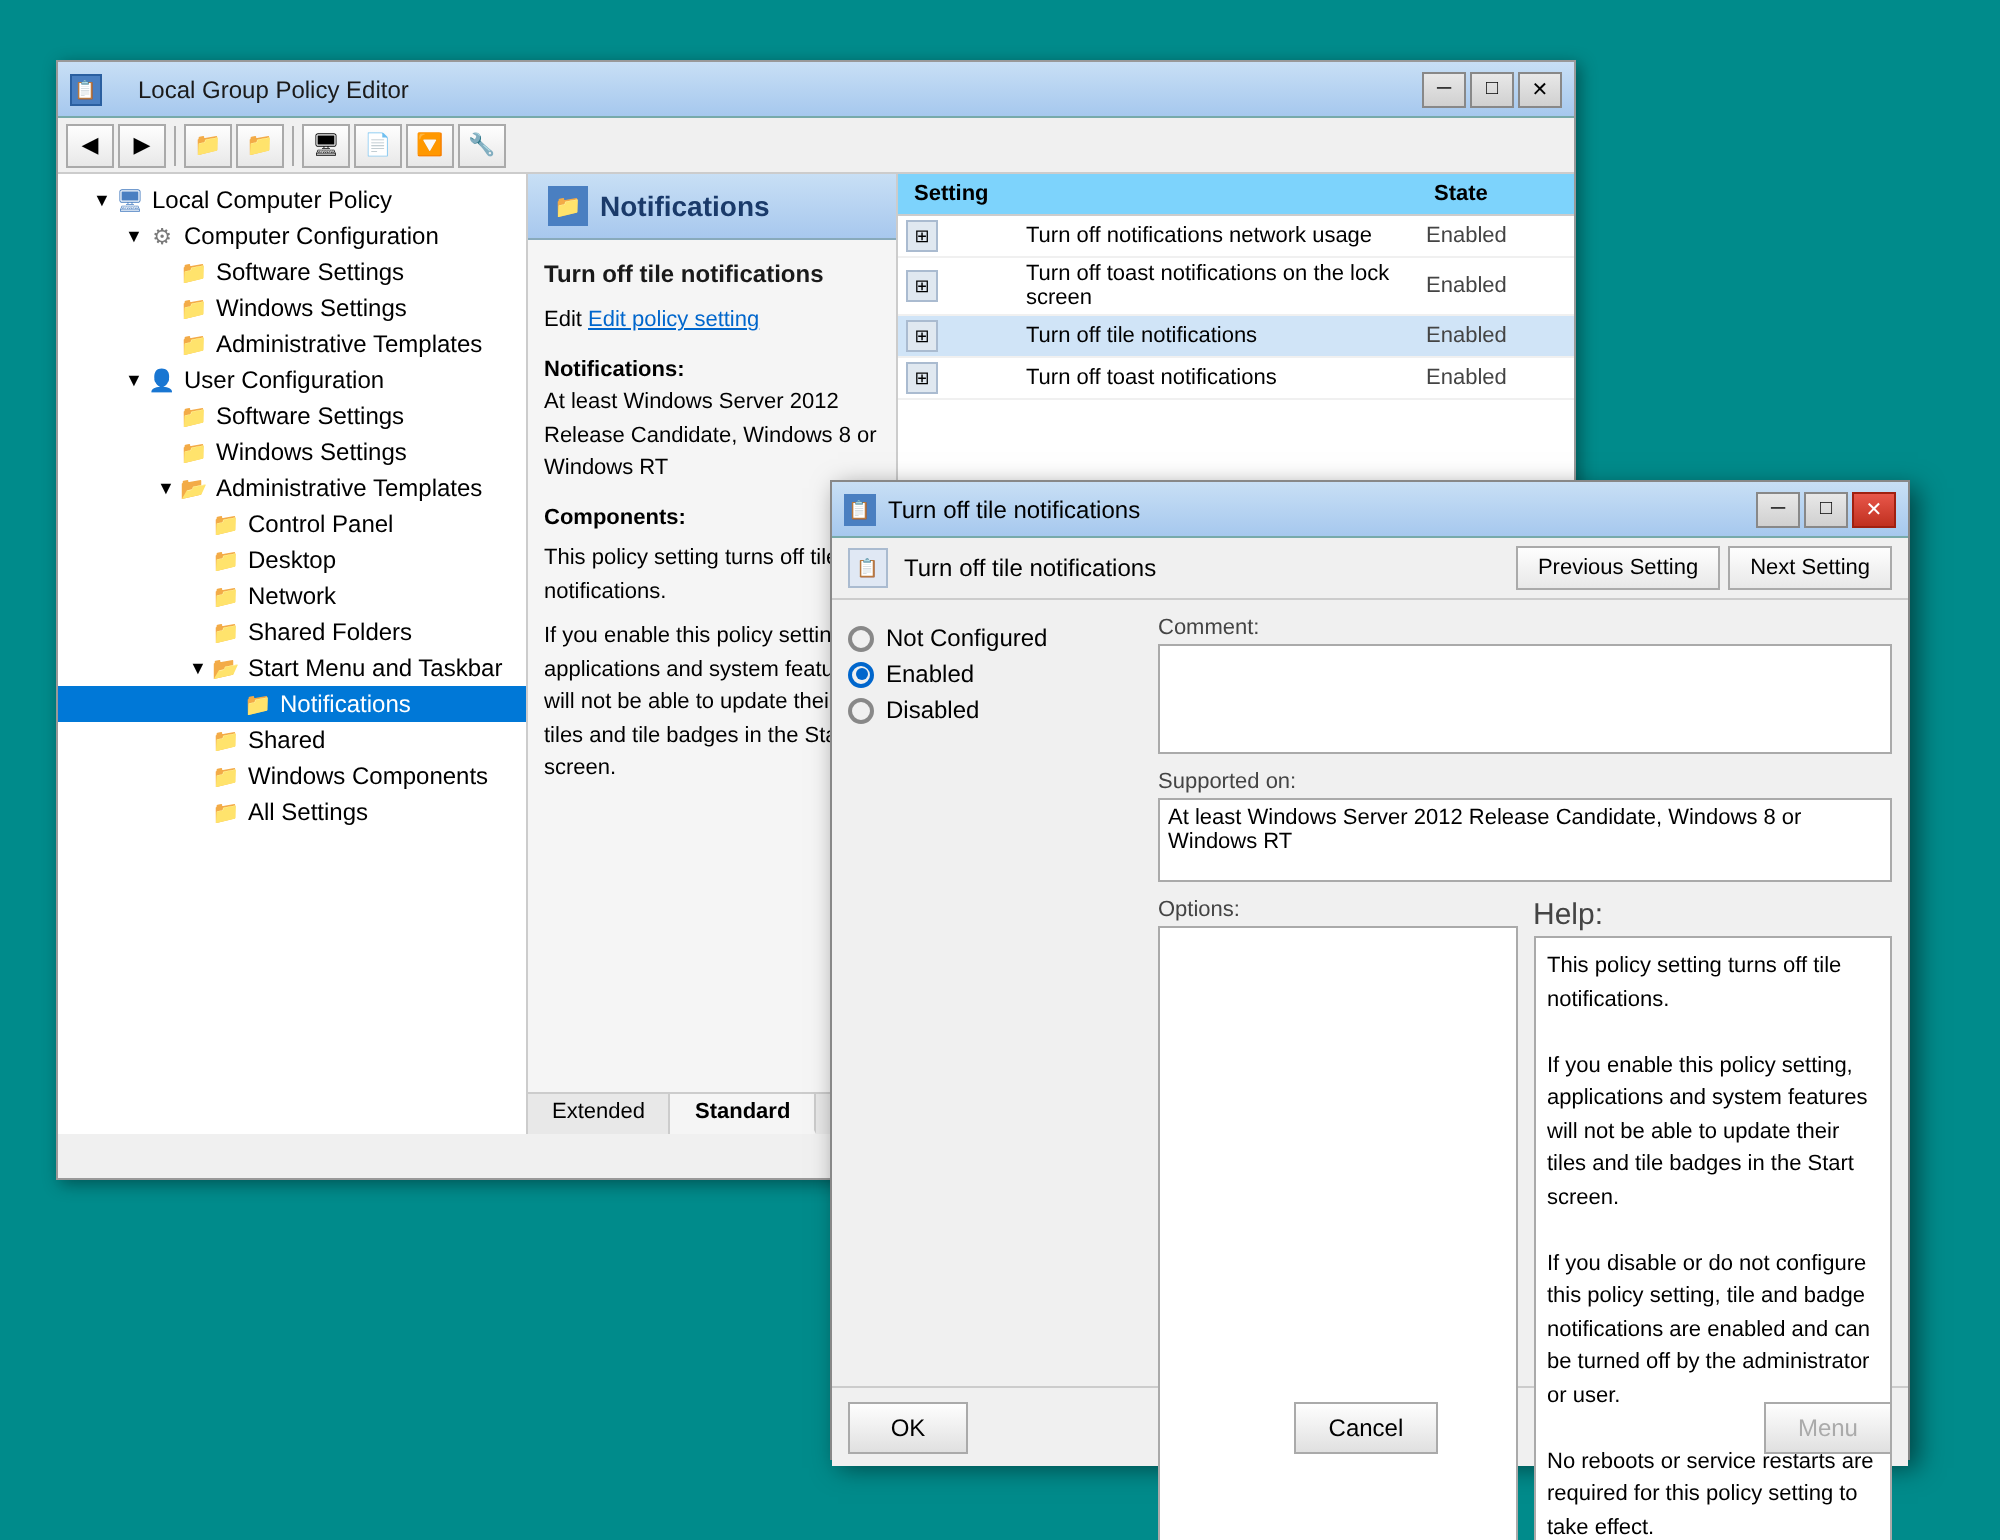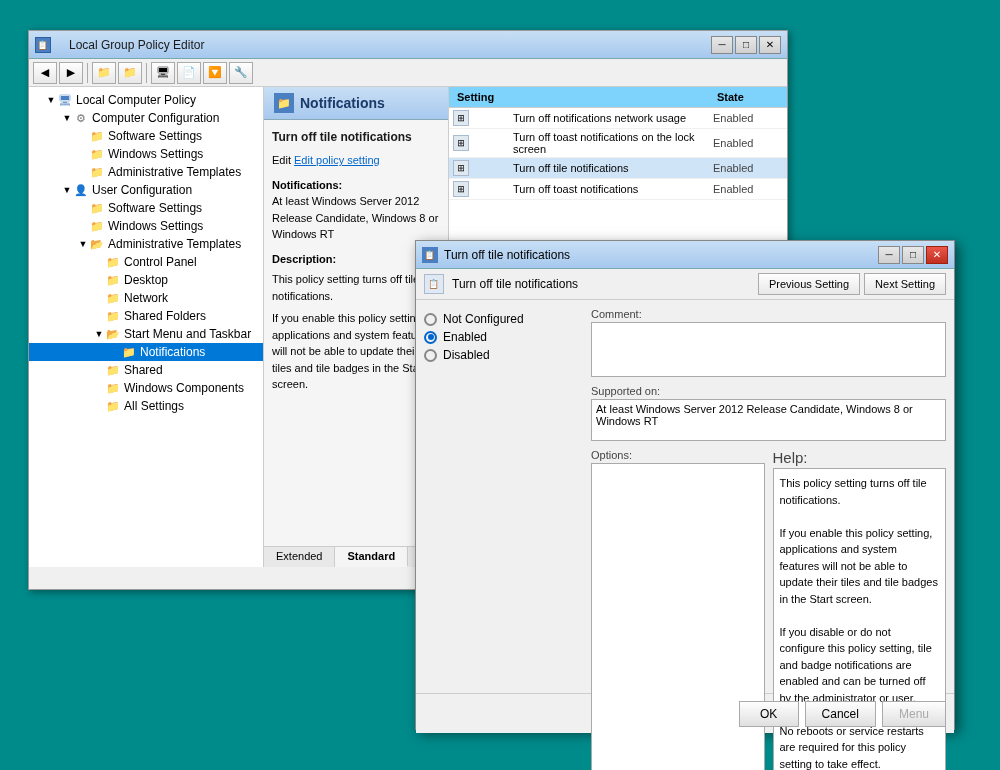--- a/index.html
+++ b/index.html
@@ -394,21 +394,20 @@
       background: linear-gradient(to bottom, #fefefe, #e8e8e8);
       border: 1px solid #aaa;
       font-size: 11px;
       cursor: pointer;
       height: 22px;
     }
 
     .dialog-body {
       display: flex;
       padding: 8px;
-      gap: 12px;
       flex: 1;
       height: calc(100% - 95px);
     }
 
     .dialog-left {
       width: 155px;
       flex-shrink: 0;
       display: flex;
       flex-direction: column;
       gap: 4px;
@@ -530,21 +529,21 @@
       border: 1px solid #aaa;
       background: white;
       font-size: 11px;
       padding: 6px;
       overflow-y: auto;
       line-height: 1.5;
     }
 
     .dialog-footer {
       display: flex;
-      justify-content: flex-end;
+      justify-content: space-between;
       align-items: center;
       padding: 6px 8px;
       border-top: 1px solid #ccc;
       gap: 6px;
       background: #f0f0f0;
       height: 40px;
     }
 
     .footer-btn {
       padding: 4px 16px;
@@ -748,21 +747,21 @@
         <div class="panel-header-icon">📁</div>
         <span>Notifications</span>
       </div>
       <div class="panel-content">
         <h3>Turn off tile notifications</h3>
         <p style="margin-top:6px; font-size:11px;">
           Edit <a>Edit policy setting</a>
         </p>
         <p style="margin-top:8px; font-size:11px; font-weight:bold;">Notifications:</p>
         <p style="font-size:11px;">At least Windows Server 2012 Release Candidate, Windows 8 or Windows RT</p>
-        <p style="margin-top:8px; font-size:11px; font-weight:bold;">Description:</p>
+        <p style="margin-top:8px; font-size:11px; font-weight:bold;">Components:</p>
         <p style="font-size:11px; margin-top:4px;">This policy setting turns off tile notifications.</p>
         <p style="font-size:11px; margin-top:6px;">If you enable this policy setting, applications and system features will not be able to update their tiles and tile badges in the Start screen.</p>
       </div>
       <div class="panel-tabs">
         <div class="panel-tab">Extended</div>
         <div class="panel-tab active">Standard</div>
       </div>
     </div>
 
     <div class="settings-panel">

